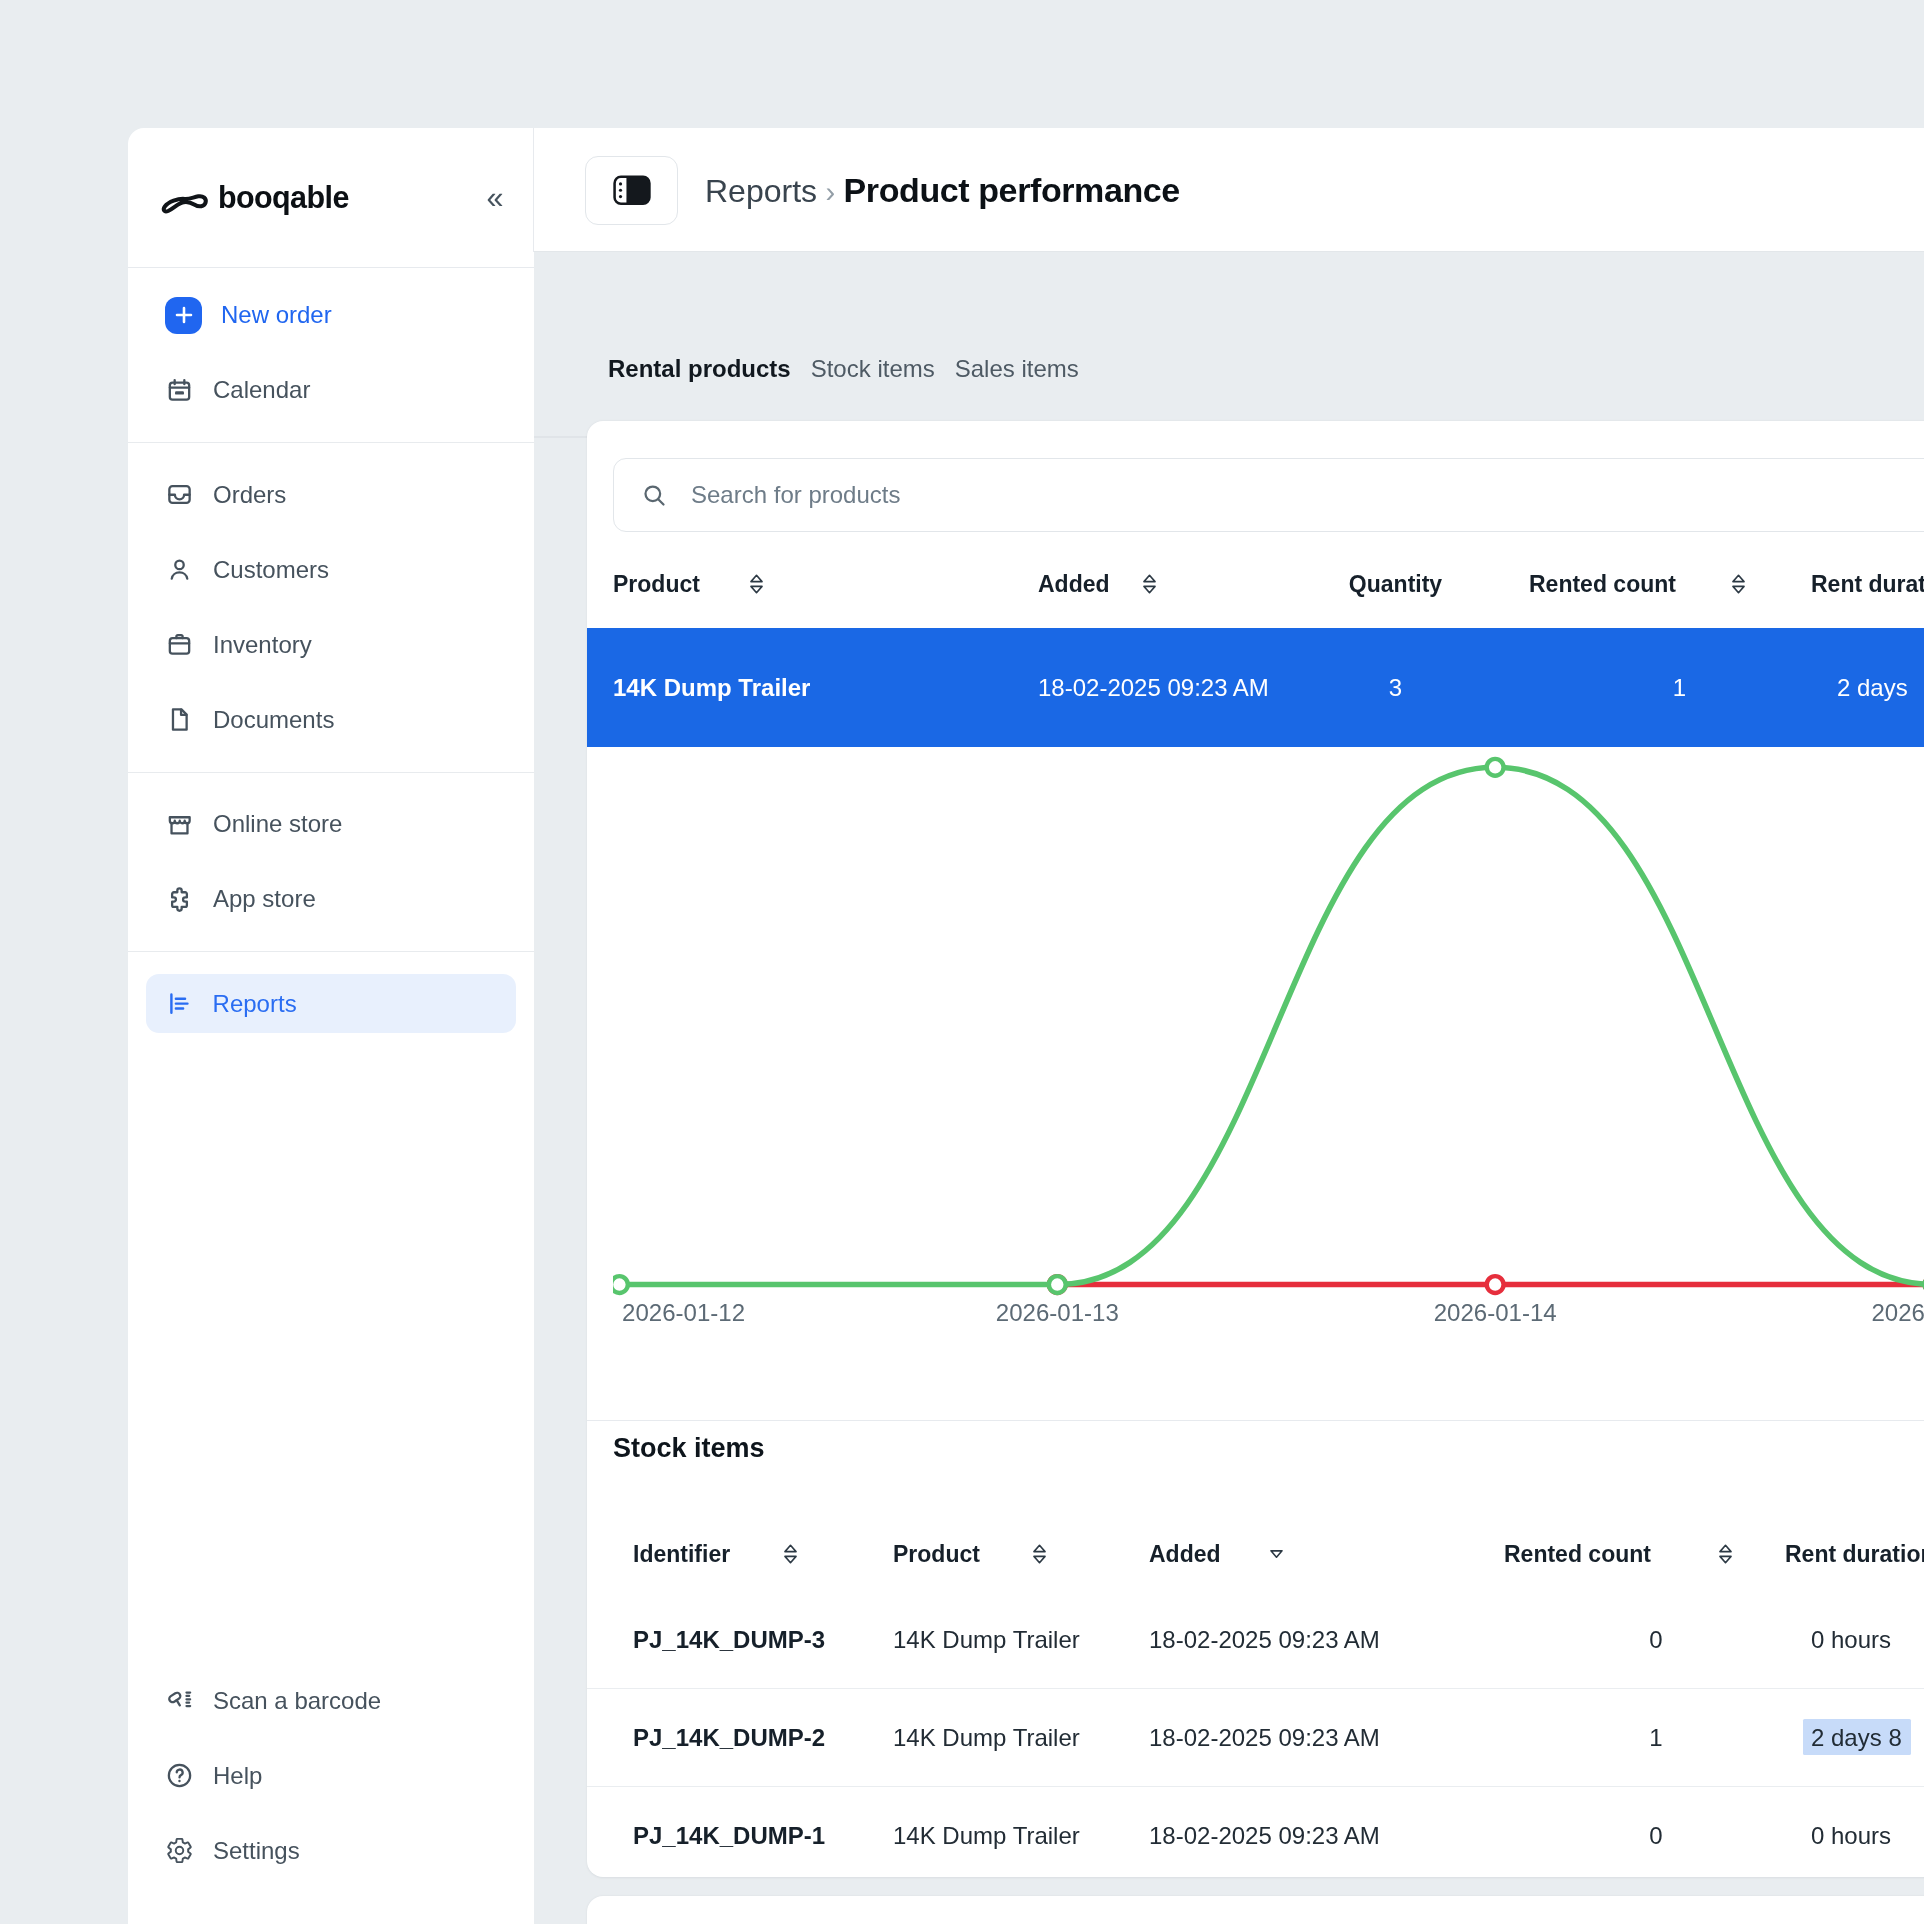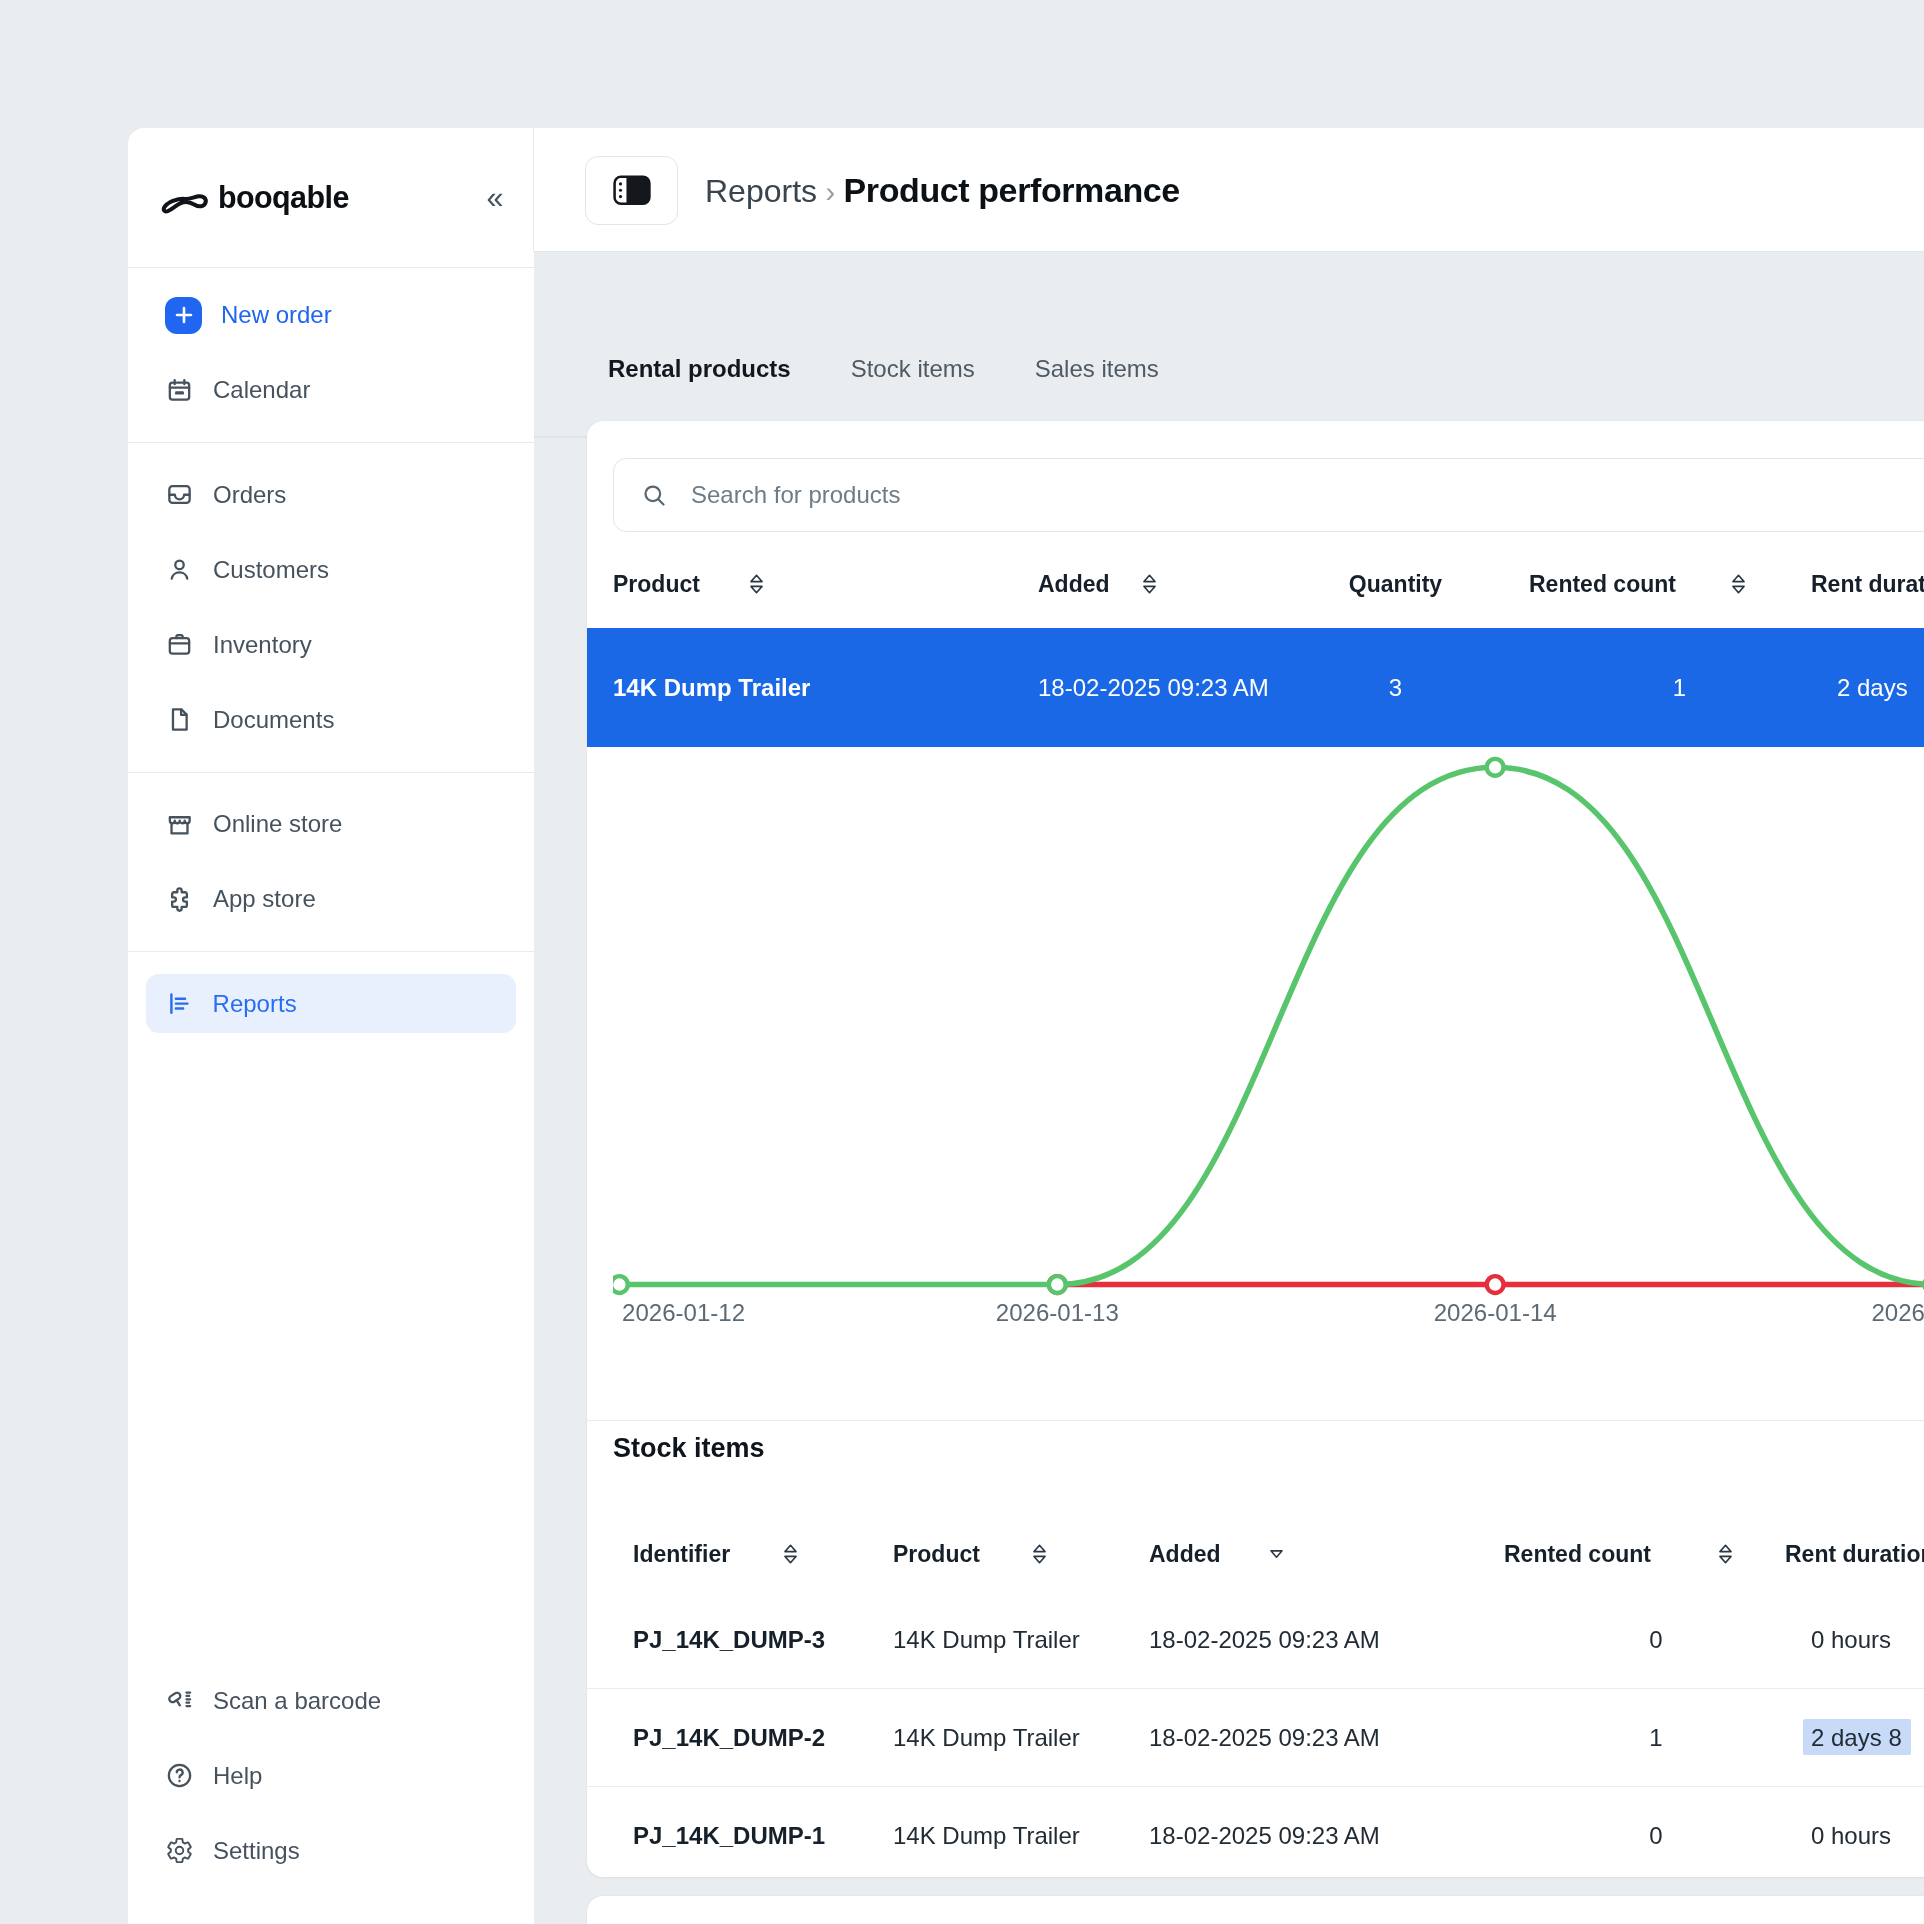--- a/index.html
+++ b/index.html
@@ -31,21 +31,21 @@
   #header-band{left:534px;top:128px;width:1391px;height:124px;background:#fff;
     display:flex;align-items:center;padding-left:51px;box-sizing:border-box;gap:27px;}
   #vdiv{left:533px;top:128px;width:0.8px;height:124px;background:#e7eaee;}
   #hdiv{left:534px;top:251px;width:1391px;height:0.8px;background:#e3e7ea;}
   #panel-btn{width:91px;height:67px;border:1.6px solid #e2e6ea;border-radius:13px;
     background:#fff;display:flex;align-items:center;justify-content:center;cursor:pointer;}
   #crumb-section{font-size:32px;color:#39444e;cursor:pointer;}
   #crumb-sep{font-size:29px;color:#939ea7;margin:0 4.8px;}
   #page-title{font-size:34px;font-weight:800;color:#0c1116;letter-spacing:-0.4px;}
   
-  #tabs{left:608px;top:345px;display:flex;gap:60px;align-items:center;height:47px;}
+  #tabs{left:608px;top:345px;display:flex;gap:20px;align-items:center;height:47px;}
   .tab{font-size:24px;color:#4e5a64;cursor:pointer;}
   .tab.active{color:#11181f;font-weight:700;}
   #tab-underline{left:608px;top:430px;width:200px;height:7.2px;background:#2066f0;border-radius:1.6px;}
   #tabs-divider{left:534px;top:436px;width:1391px;height:1.6px;background:#e0e4e8;}
   
   #card{left:587px;top:421px;width:1364px;height:1456px;background:#fff;
     border-radius:16px;box-shadow:0 0.8px 2.4px rgba(16,24,40,.07);}
   #search-box{left:26px;top:37px;width:1331px;height:74px;border:1.6px solid #e2e6ea;
     border-radius:13px;display:flex;align-items:center;padding:0 0 0 27px;box-sizing:border-box;gap:21px;}
   #search-input{border:none;outline:none;flex:1;font-size:24px;color:#222c35;

